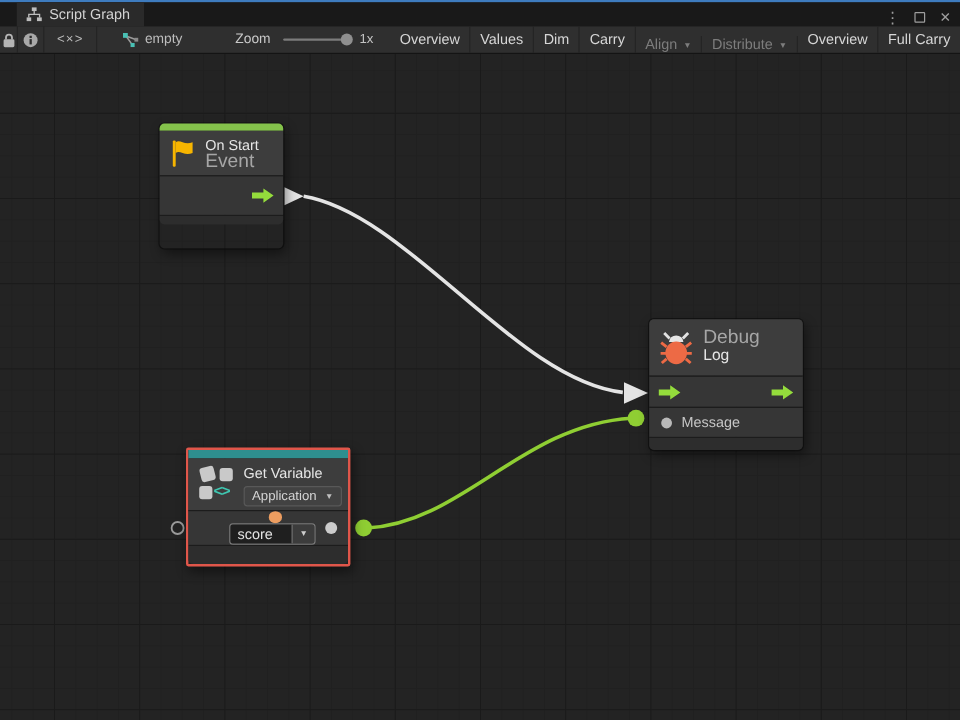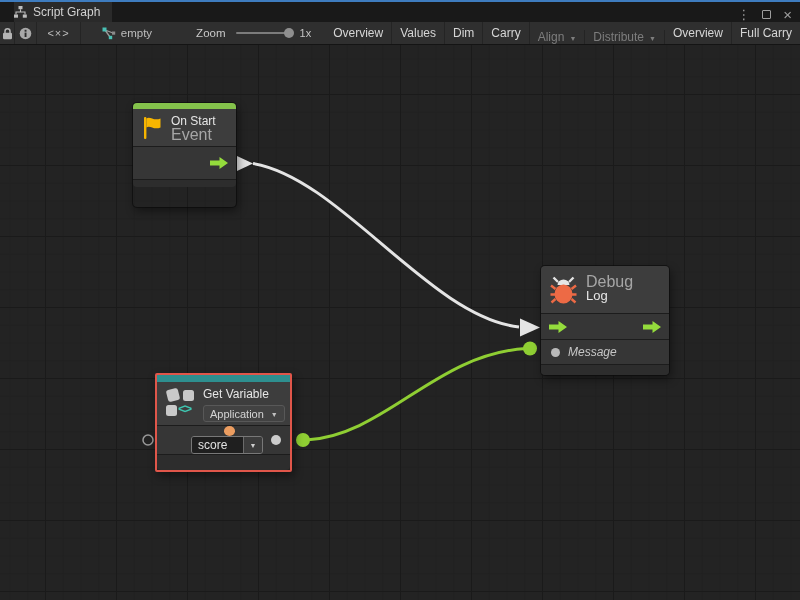--- a/index.html
+++ b/index.html
@@ -3,21 +3,21 @@
 <meta charset="utf-8">
 <style>
   * { margin:0; padding:0; box-sizing:border-box; }
   html,body { width:800px; height:600px; overflow:hidden; }
   body { font-family:"Liberation Sans", sans-serif; background:#1a1a1a; position:relative;
          -webkit-font-smoothing:antialiased; }
 
   
   .accent-line { position:absolute; left:0; top:0; width:800px; height:2px; background:var(--accent-blue,#3e7cbf); }
   .tabbar { position:absolute; left:0; top:2px; width:800px; height:20px; background:#191919; display:flex; align-items:stretch; }
-  .tab { margin-left:14px; background:#2a2a2a; display:flex; align-items:center; gap:6px; padding:0 12px 0 0; }
+  .tab { margin-left:14px; background:#2a2a2a; display:flex; align-items:center; gap:6px; padding:0 12px 0 8px; }
   .tab-label { font-size:12px; color:#d2d2d2; white-space:nowrap; }
   .win-controls { position:absolute; right:8px; top:2px; height:20px; display:flex; align-items:center; gap:12px; color:#9e9e9e; }
   .kebab { font-size:13px; line-height:1; }
   .maxbox { width:9px; height:9px; border:1.5px solid #9e9e9e; border-radius:1px; display:inline-block; }
   .closex { font-size:15px; line-height:1; }
 
   .toolbar { position:absolute; left:0; top:22px; width:800px; height:23px; background:#2f2f2f;
              border-bottom:1px solid #141414; display:flex; align-items:stretch; }
   .tbtn { display:flex; align-items:center; justify-content:center; color:#d6d6d6; font-size:12px;
           border-right:1px solid #242424; padding:0 8px; white-space:nowrap; }
@@ -66,21 +66,21 @@
   .n-onstart .prow { height:33px; }
   .n-onstart .foot { height:8px; }
   .n-onstart .port-out { position:absolute; right:7px; top:9px; }
 
   
   .n-debug { left:541px; top:221px; width:128px; height:109px; }
   .n-debug .head { height:47px; border-radius:4px 4px 0 0; }
   .n-debug .row1 { height:26px; }
   .n-debug .row1 .port-in { position:absolute; left:7px; top:6px; }
   .n-debug .row1 .port-out { position:absolute; right:7px; top:6px; }
-  .n-debug .row2 { height:25px; display:flex; align-items:center;font-style:italic; }
+  .n-debug .row2 { height:25px; display:flex; align-items:center; }
   .n-debug .row2 .dot { width:9px; height:9px; background:#b9b9b9; margin-left:10px; }
   .n-debug .row2 .plabel { font-size:12px; color:#c6c6c6; margin-left:8px; }
   .n-debug .foot { height:11px; }
 
   
   .sel-wrap { position:absolute; left:155px; top:328px; width:137px; height:99px;
               border:2px solid var(--selection-red,#e0564a); z-index:2; border-radius:2px;
               box-shadow:2px 4px 10px rgba(0,0,0,.45); }
   .n-getvar { position:relative; width:133px; height:95px; }
   .n-getvar .bar { background:var(--variable-teal,#2e8f8f); height:7px; border-radius:0; }

